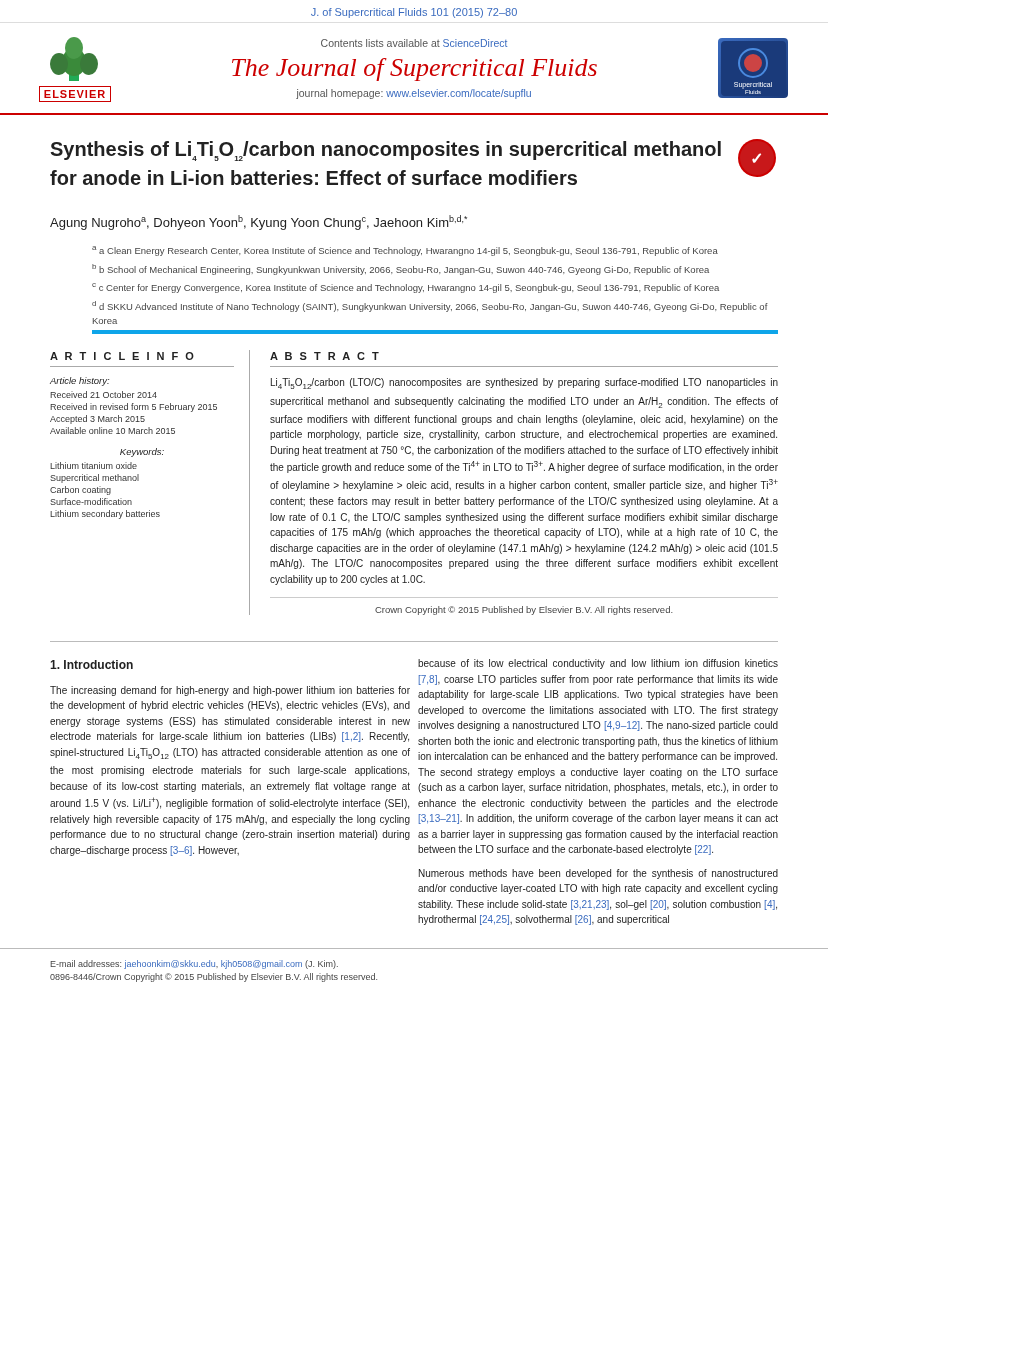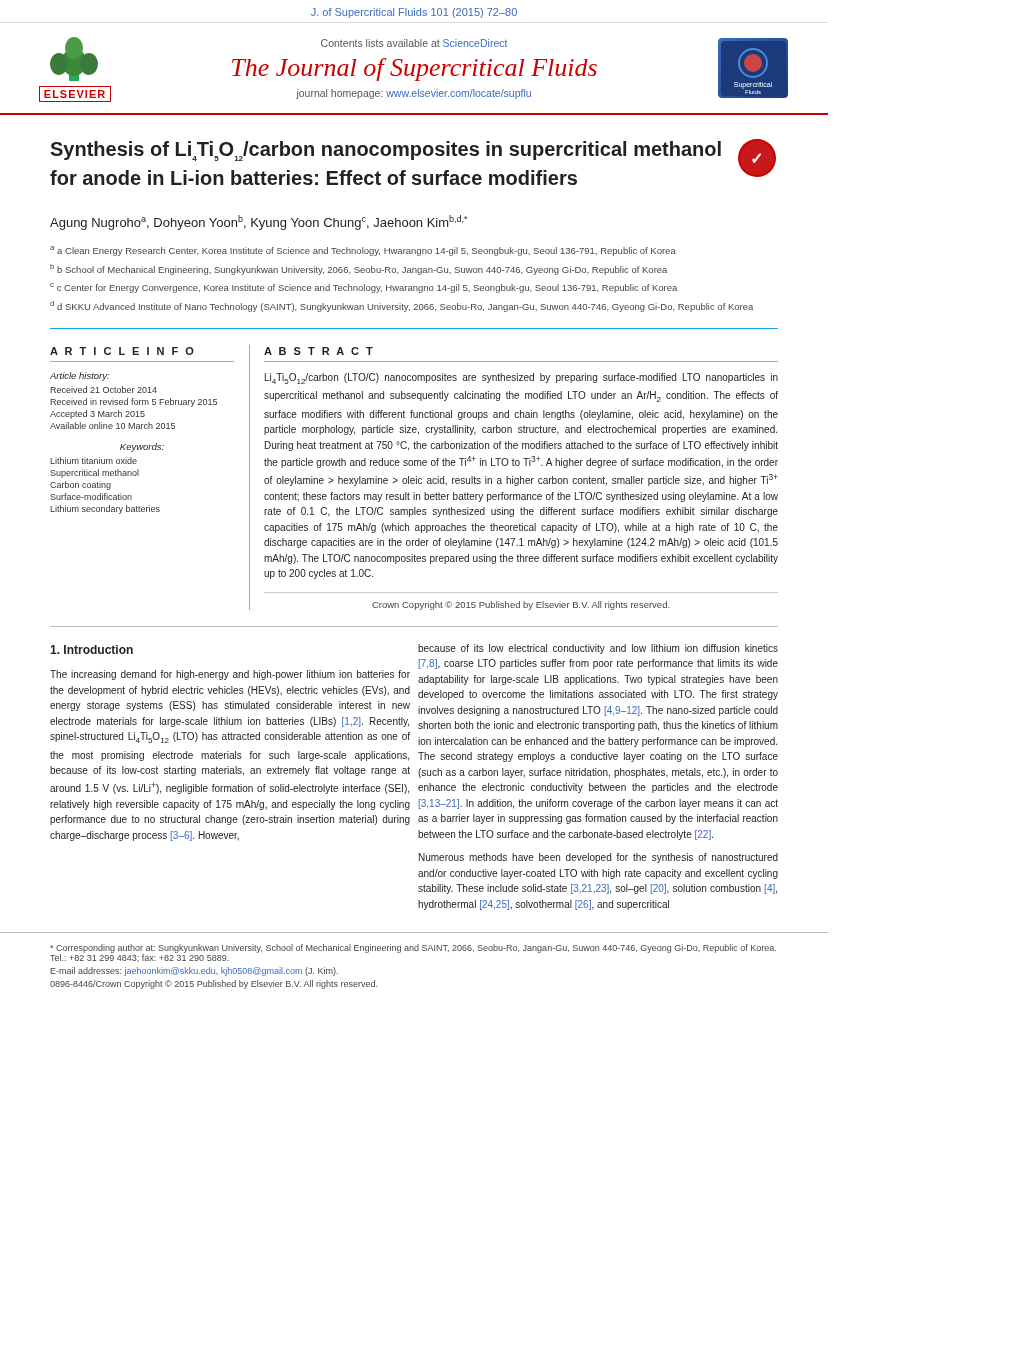--- a/index.html
+++ b/index.html
@@ -164,31 +164,31 @@
       font-size: 9px;
       vertical-align: super;
     }
     
     .affiliations-section {
       font-size: 9.5px;
       font-family: Arial, sans-serif;
       color: #444;
       line-height: 1.5;
       margin-bottom: 16px;
-      border-bottom: 1px solid #0ea5e9;
-      padding-bottom: 12px;
+      border-bottom: 4px solid #0ea5e9;
+      margin-left: 42px;
     }
     .affil-line {
       margin-bottom: 2px;
     }
     
     .two-col {
       display: flex;
-      gap: 14px;
-      margin-bottom: 16px;
+      gap: 20px;
+      margin-bottom: 26px;
     }
     .left-col {
       width: 200px;
       flex-shrink: 0;
       border-right: 1px solid #aaa;
       padding-right: 15px;
     }
     .right-col {
       flex: 1;
     }
@@ -434,21 +434,20 @@
         </p>
         <p style="margin-top:8px;">
           Numerous methods have been developed for the synthesis of nanostructured and/or conductive layer-coated LTO with high rate capacity and excellent cycling stability. These include solid-state <span class="ref-num">[3,21,23]</span>, sol–gel <span class="ref-num">[20]</span>, solution combustion <span class="ref-num">[4]</span>, hydrothermal <span class="ref-num">[24,25]</span>, solvothermal <span class="ref-num">[26]</span>, and supercritical
         </p>
       </div>
     </div>
 
   </div>
 
   <div class="footer-section">
-    <div class="footnote-item">* Corresponding author at: Sungkyunkwan University, School of Mechanical Engineering and SAINT, 2066, Seobu-Ro, Jangan-Gu, Suwon 440-746, Gyeong Gi-Do, Republic of Korea. Tel.: +82 31 299 4843; fax: +82 31 290 5889.</div>
     <div class="footnote-item">
       <span>E-mail addresses:</span>
       <a href="#" class="footnote-link">jaehoonkim@skku.edu</a>,
       <a href="#" class="footnote-link">kjh0508@gmail.com</a>
       <span>(J. Kim).</span>
     </div>
     <div class="footnote-item">0896-8446/Crown Copyright © 2015 Published by Elsevier B.V. All rights reserved.</div>
   </div>
 
 </div>

